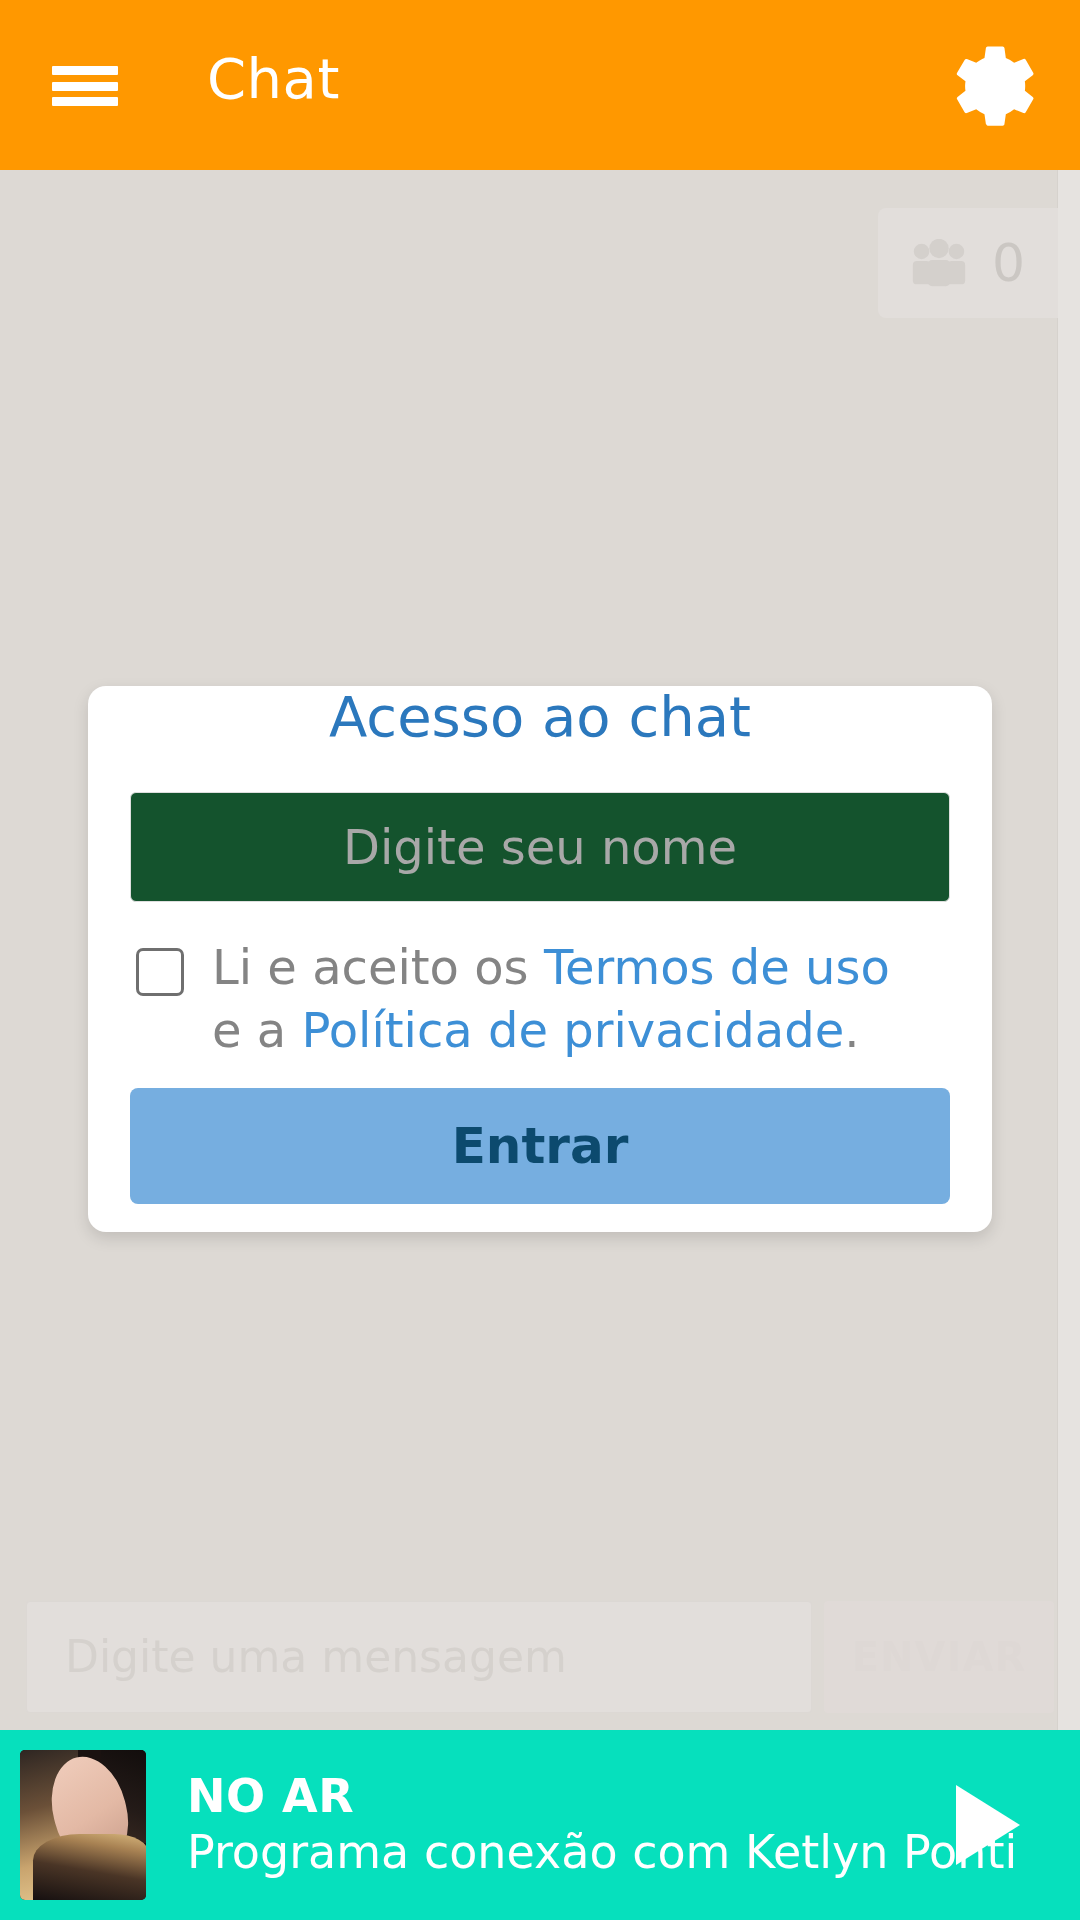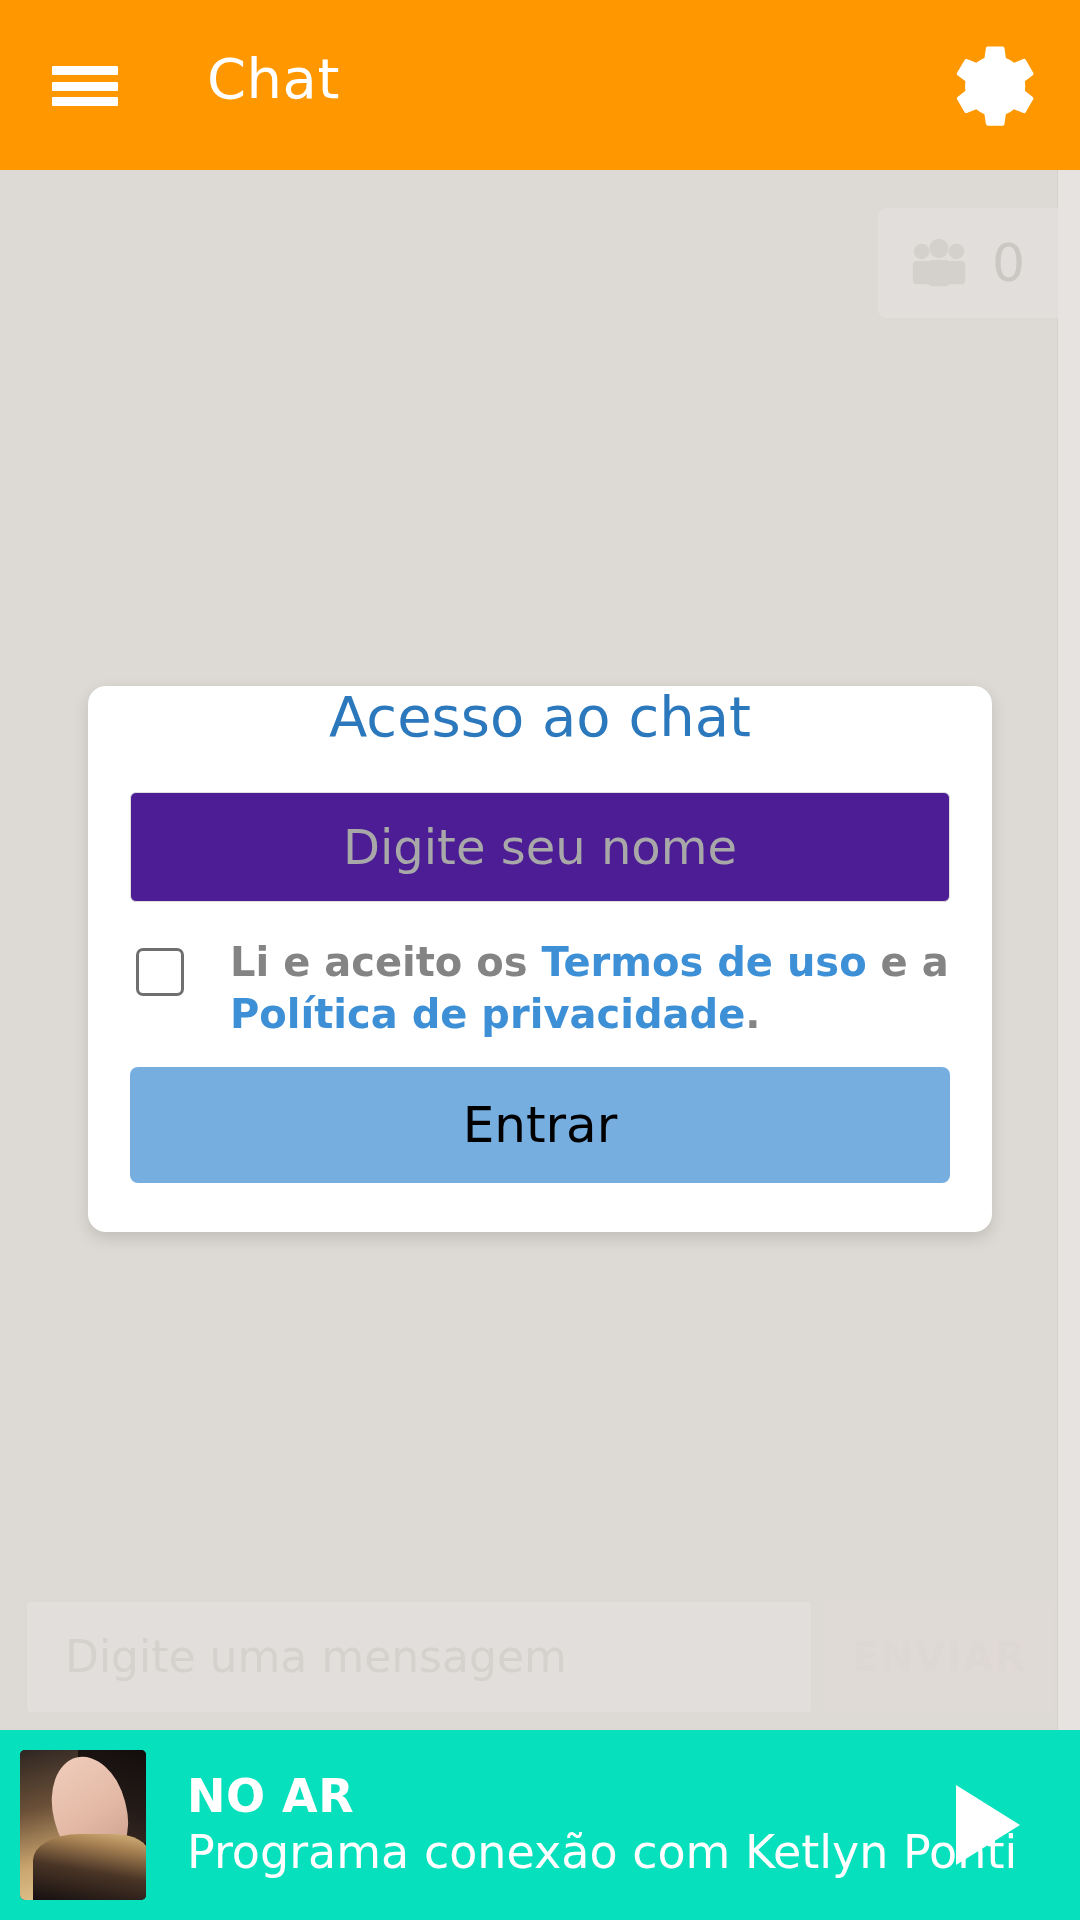--- a/index.html
+++ b/index.html
@@ -125,21 +125,21 @@
     padding:0 42px;
   }
   #modal-title {
     text-align:center;
     font-size:56px; color:#2b78bd;
     font-weight:400; line-height:1.1;
   }
   #name-input {
     margin-top:44px;
     width:820px; height:110px;
-    background:#4c1d95;
+    background:#14532d;
     border:1px solid #dedede;
     border-radius:6px;
     display:flex; align-items:center; justify-content:center;
     cursor:text;
   }
   #name-placeholder {
     font-size:48px; color:#a8a8a8; line-height:1;
   }
   #terms-row {
     margin-top:34px;
@@ -148,39 +148,38 @@
   #terms-checkbox {
     flex:0 0 auto;
     width:48px; height:48px;
     margin-top:12px; margin-left:6px;
     border:3px solid #6f6f6f;
     border-radius:7px;
     background:#ffffff;
     cursor:pointer;
   }
   #terms-text {
-    margin-left:46px;
-    font-size:40px; color:#848484;
+    margin-left:28px;
+    font-size:48px; color:#848484;
     line-height:1.32;
     max-width:720px;
-    font-weight:bold;
   }
   #terms-text a {
     color:#3d8fd6; text-decoration:none;
   }
   #enter-btn {
     margin-top:26px;
     width:820px; height:116px;
     background:#76aee0;
     border:none; border-radius:8px;
     display:flex; align-items:center; justify-content:center;
     cursor:pointer;
   }
   #enter-label {
-    font-size:50px; color:#000000; font-weight:400; line-height:1;
+    font-size:50px; color:#0c4a6e; font-weight:700; line-height:1;
   }
 
   
   #player {
     position:absolute; left:0; bottom:0;
     width:1080px; height:190px;
     background:#06e0bd;
     display:flex; align-items:center;
     z-index:60;
   }

